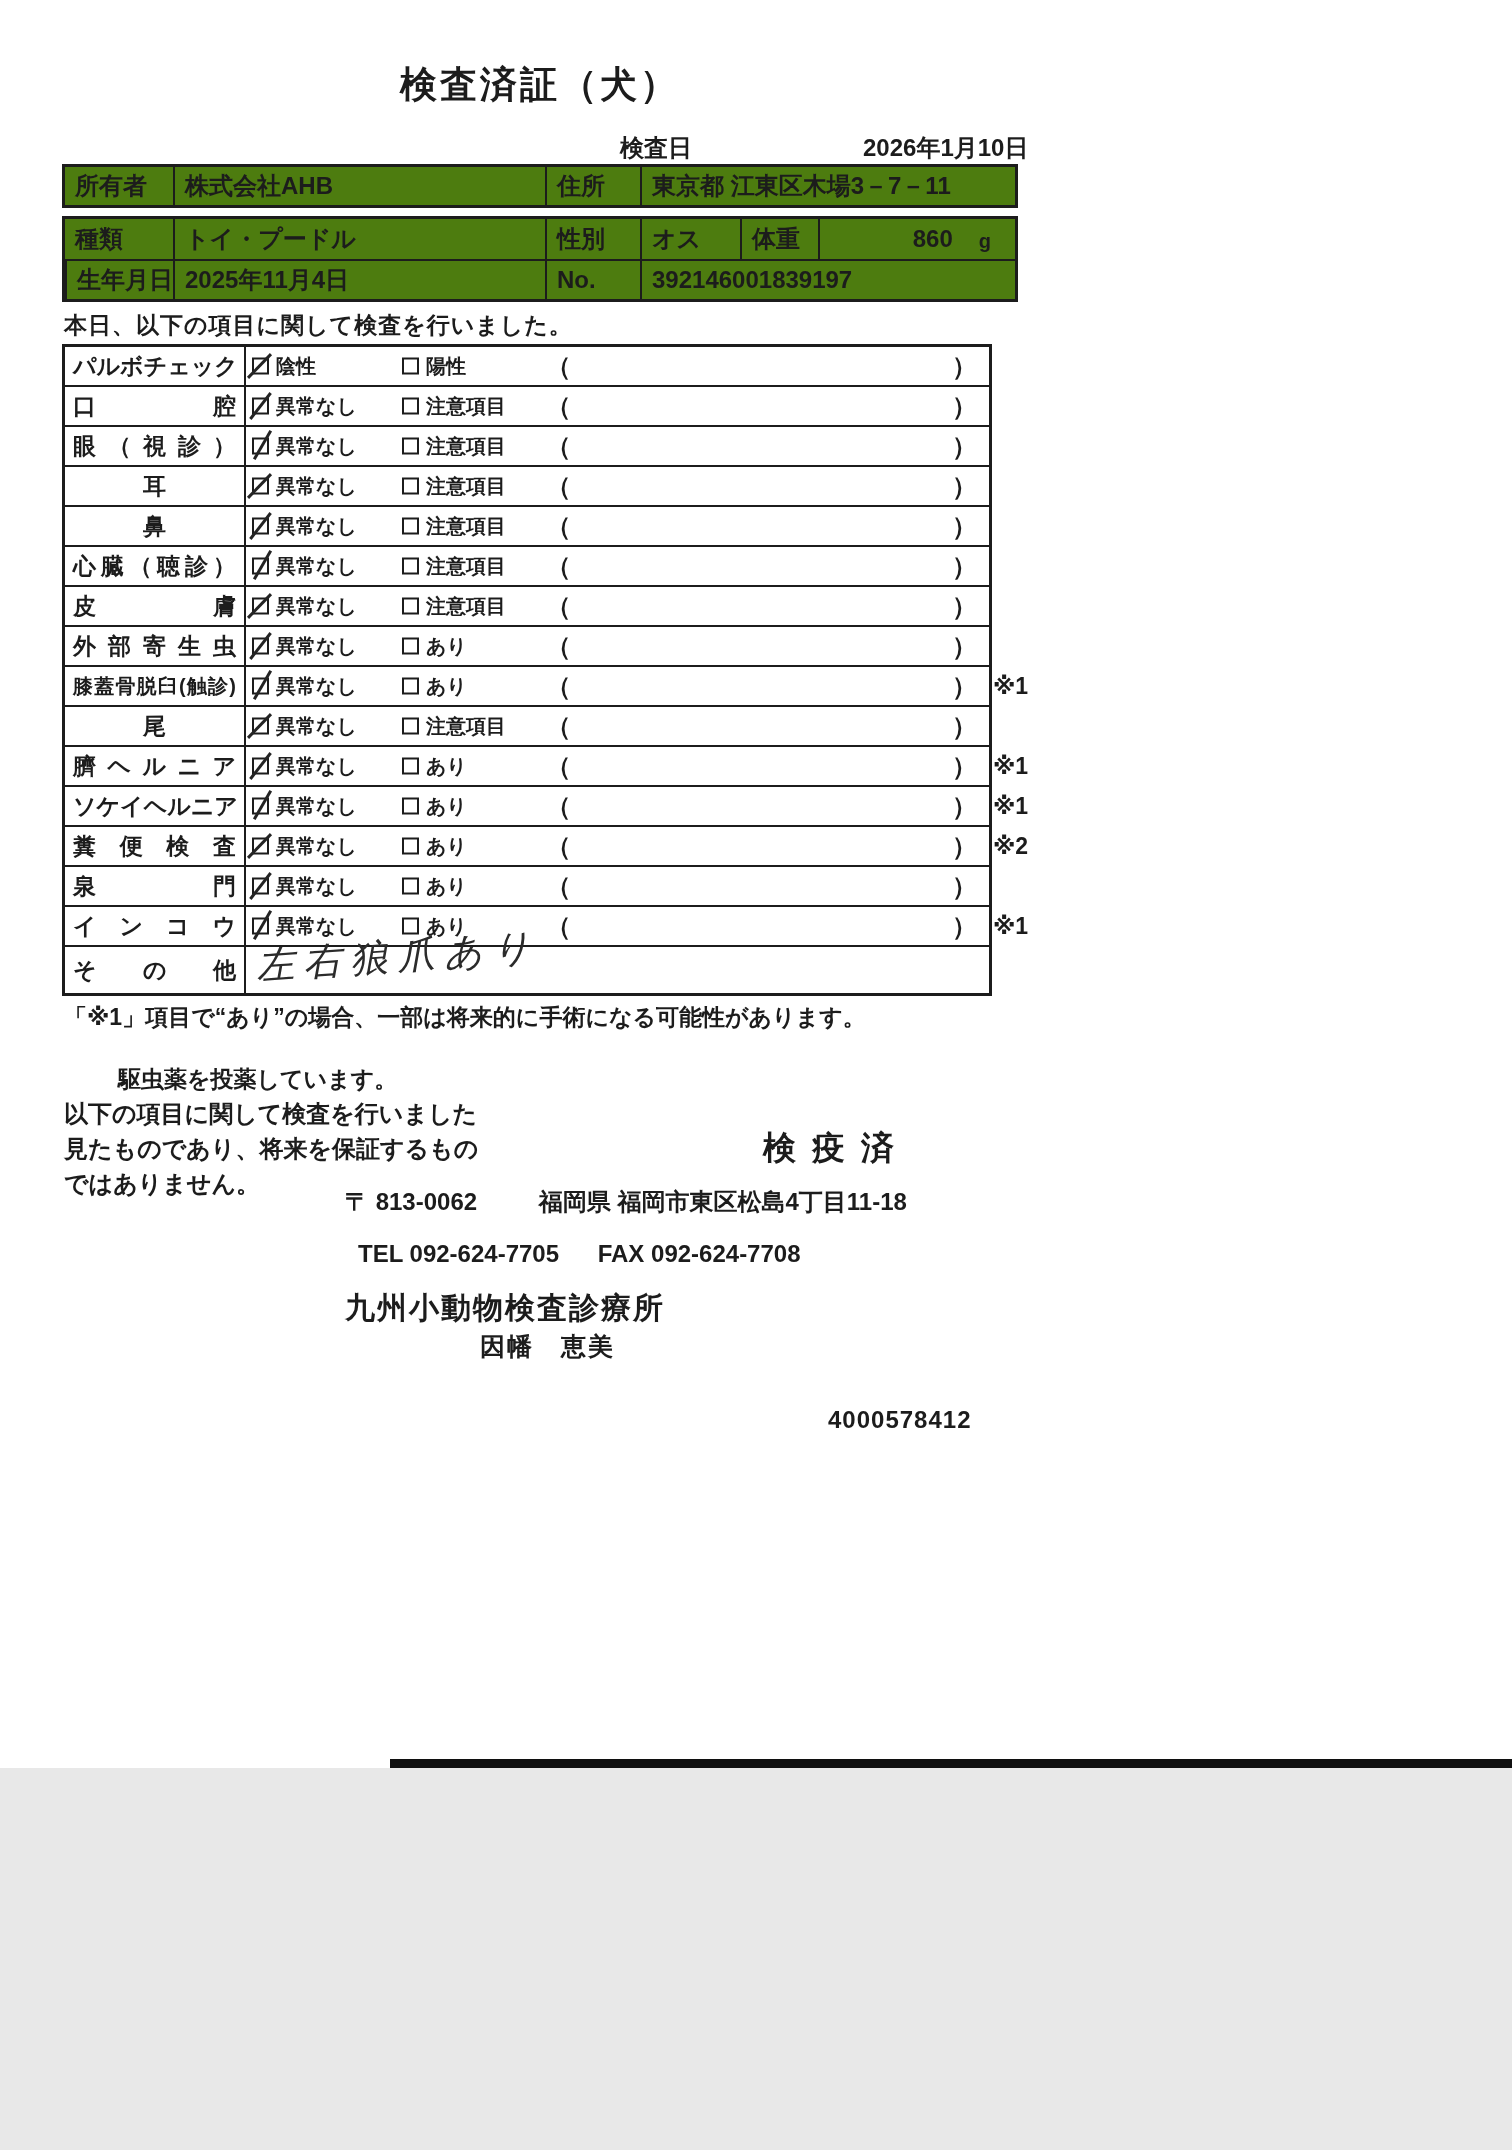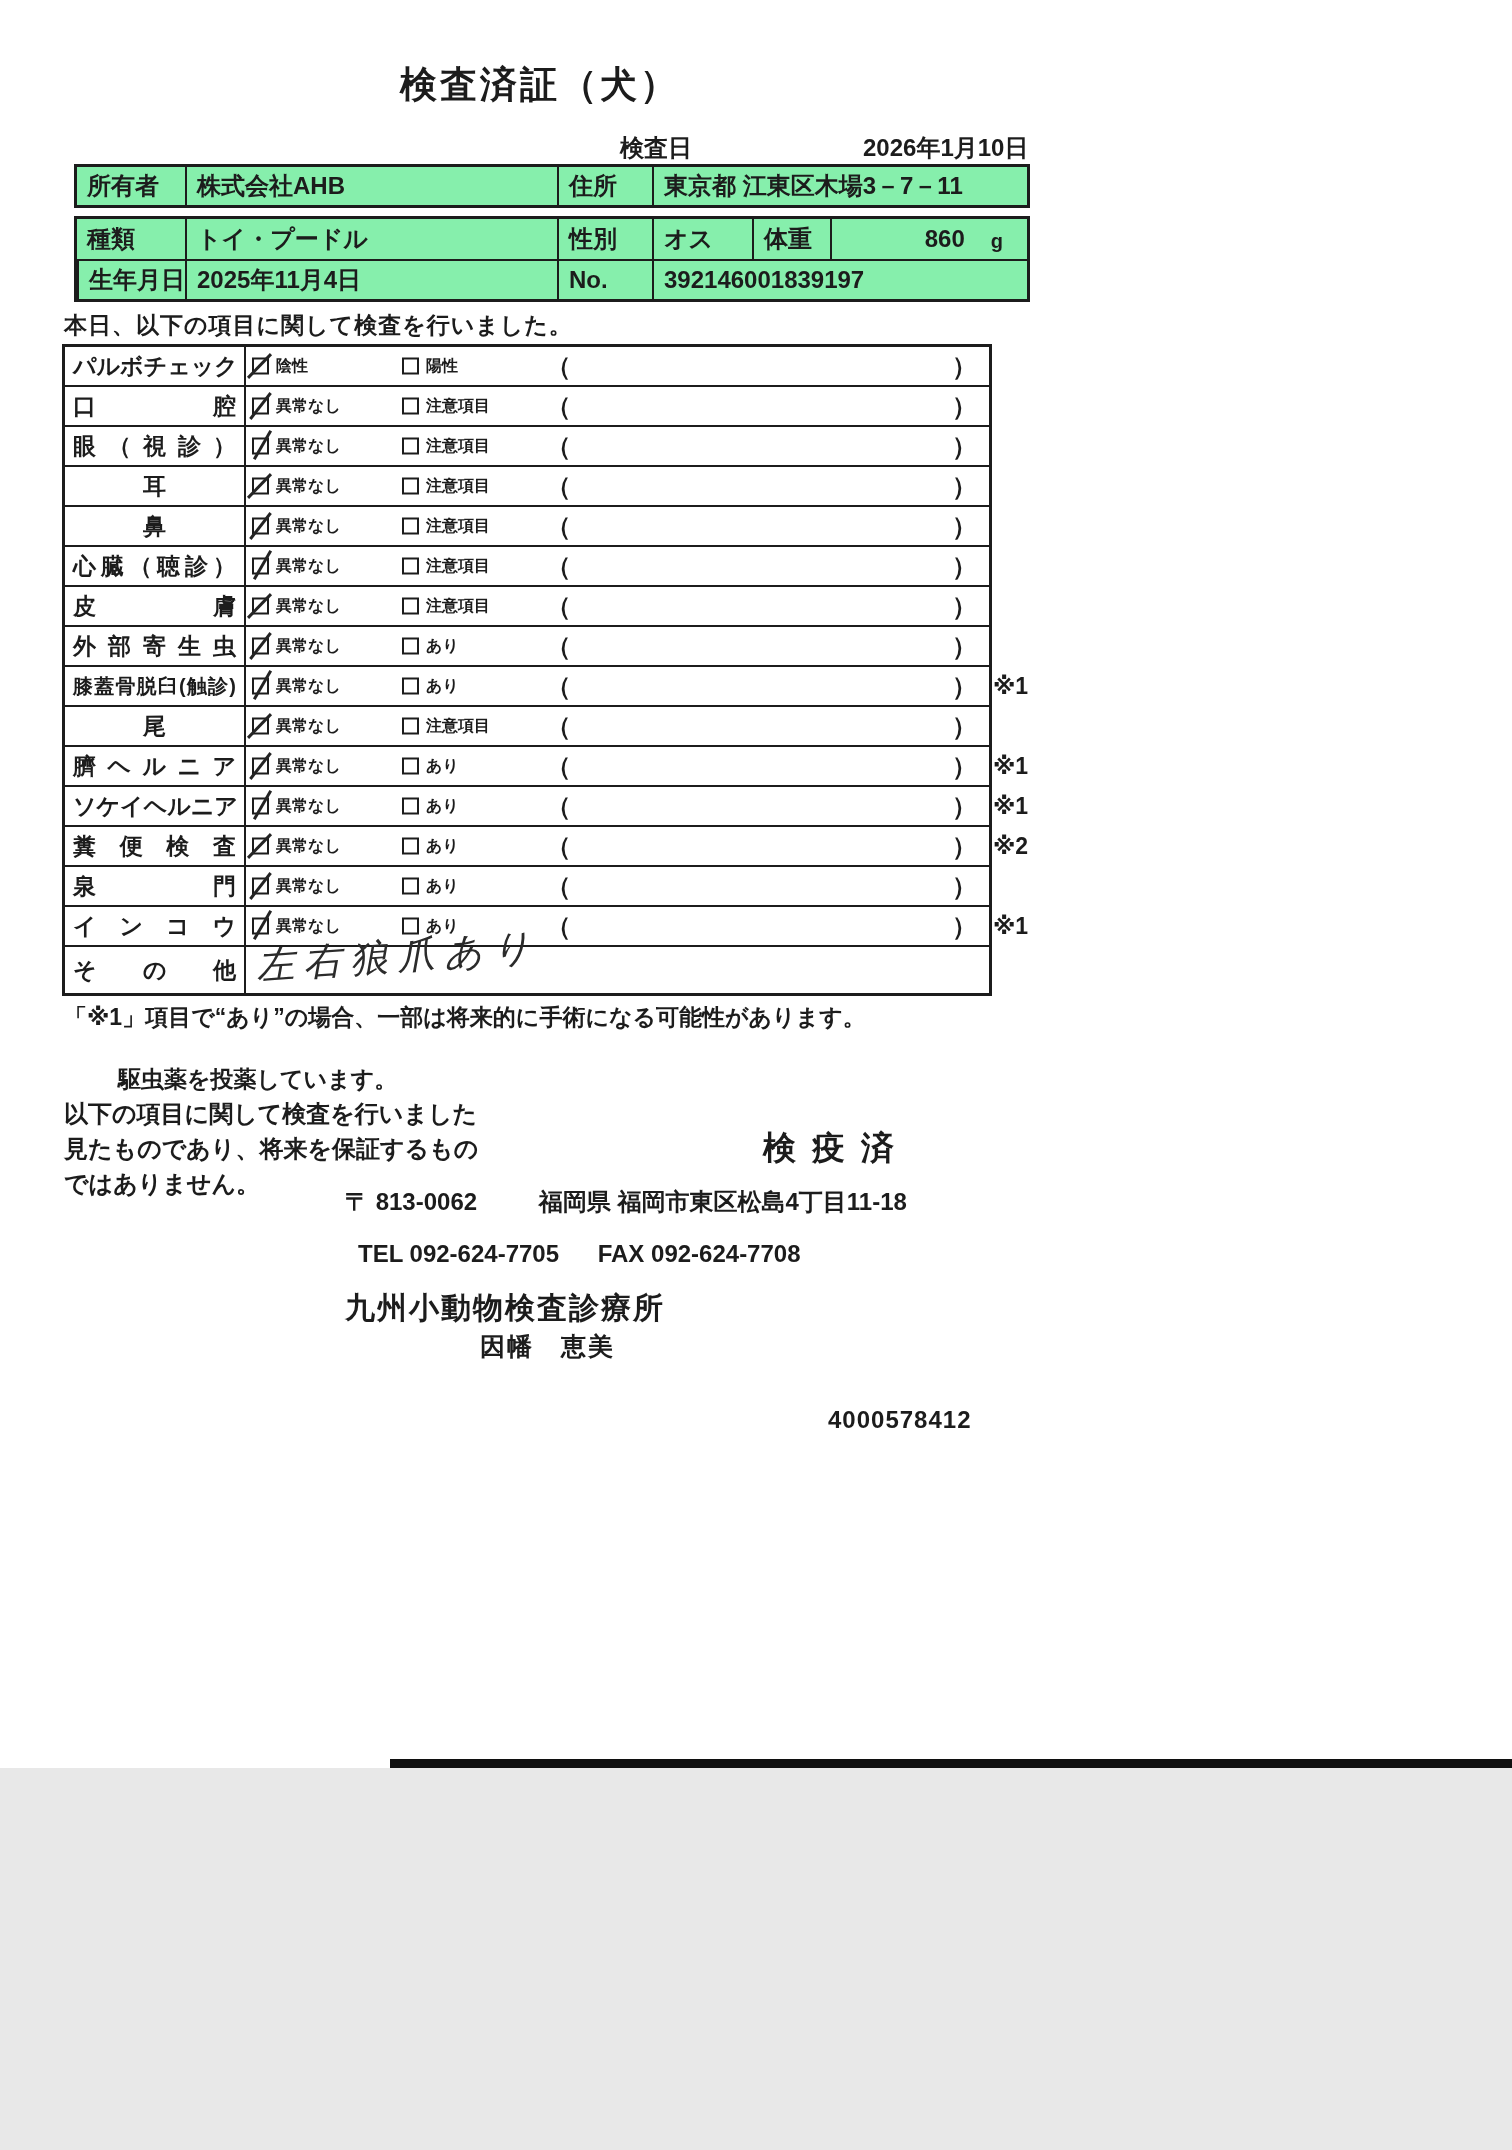--- a/index.html
+++ b/index.html
@@ -13,21 +13,21 @@
 
   .doc-title {
     top:60px; left:0; width:1080px; text-align:center;
     font-size:37px; font-weight:bold; letter-spacing:3px;
   }
 
   .date-row { top:132px; left:620px; font-size:24px; font-weight:600; }
   .date-value { position:absolute; left:243px; top:0; white-space:nowrap; }
 
   
-  .info-table { border:3px solid #1c1c1c; display:grid; background:#86efac;margin-left:12px; }
+  .info-table { border:3px solid #1c1c1c; display:grid; background:#4d7c0f; }
   .cell {
     display:flex; align-items:center; padding:0 10px;
     font-size:24px; font-weight:600; border-left:2px solid #1c1c1c;
     white-space:nowrap; overflow:hidden; box-sizing:border-box;
   }
   .cell:first-child { border-left:none; }
   .cell.rt { border-top:2px solid #1c1c1c; }
   .cell.num { justify-content:flex-end;gap:12px; }
   .unit { font-size:20px; margin:4px 14px 0 14px; font-weight:600; }
 
@@ -54,21 +54,21 @@
   .tcontent { position:relative; }
   .opt { position:absolute; top:50%; transform:translateY(-50%); display:flex; align-items:center; gap:7px; }
   .o1 { left:6px; } .o2 { left:156px; }
   .box { width:17px; height:17px; border:2.5px solid #1c1c1c; box-sizing:border-box; position:relative; flex:0 0 auto; }
   .box.checked::after {
     content:""; position:absolute; left:5px; top:-10px; width:3px; height:33px;
     background:#242424; transform:rotate(38deg);
   }
   .trow:nth-child(3n) .box.checked::after { transform:rotate(30deg); left:7px; top:-11px; }
   .trow:nth-child(3n+1) .box.checked::after { transform:rotate(44deg); left:4px; }
-  .optlabel { font-size:16px; font-weight:600; white-space:nowrap; }
+  .optlabel { font-size:20px; font-weight:600; white-space:nowrap; }
   .paren { position:absolute; top:50%; transform:translateY(-50%); font-size:25px; font-weight:600; }
   .popen { left:300px; } .pclose { right:12px; }
   .note { position:absolute; right:-54px; width:50px; top:50%; transform:translateY(-50%); font-size:23px; font-weight:bold; }
   .handwriting {
     position:absolute; left:10px; top:-16px; font-size:38px;
     font-family:"DejaVu Serif",serif; font-style:italic; letter-spacing:9px;
     transform:rotate(-4deg); color:#2b2b2b; white-space:nowrap;
   }
 
   .fn { font-size:23px; font-weight:600; white-space:nowrap; }

